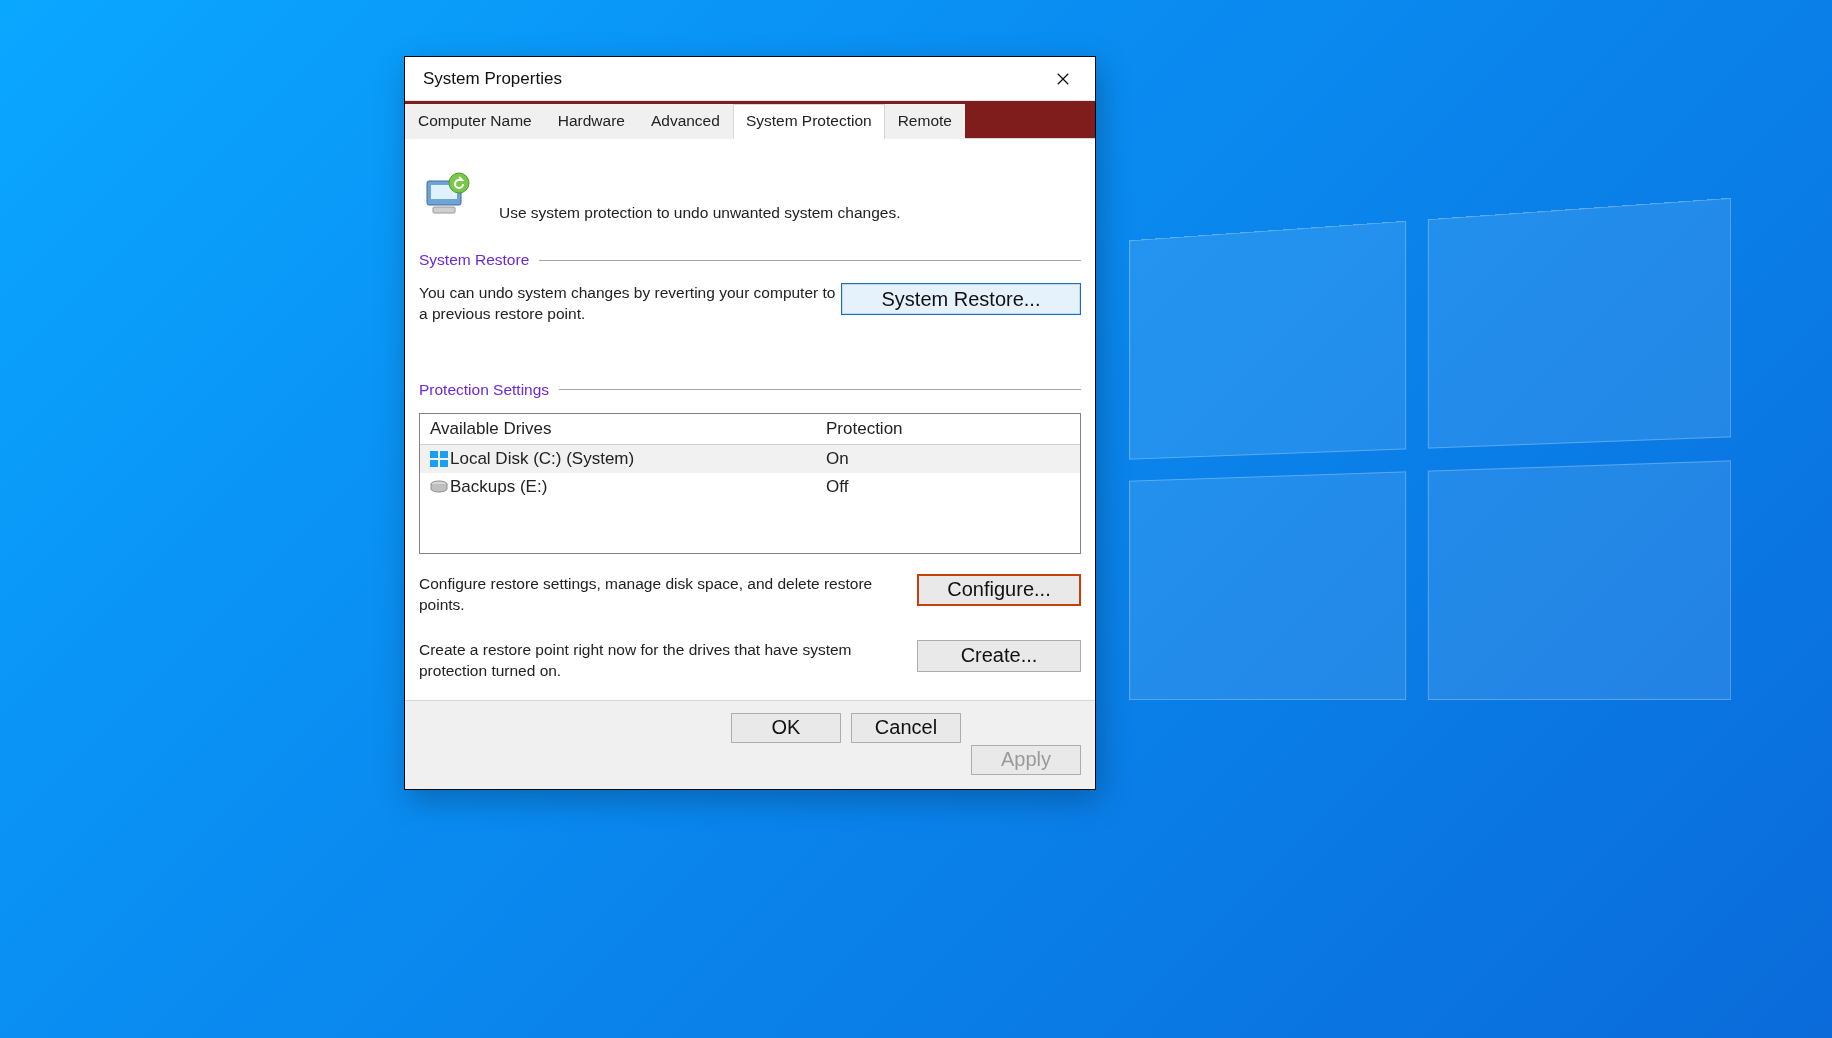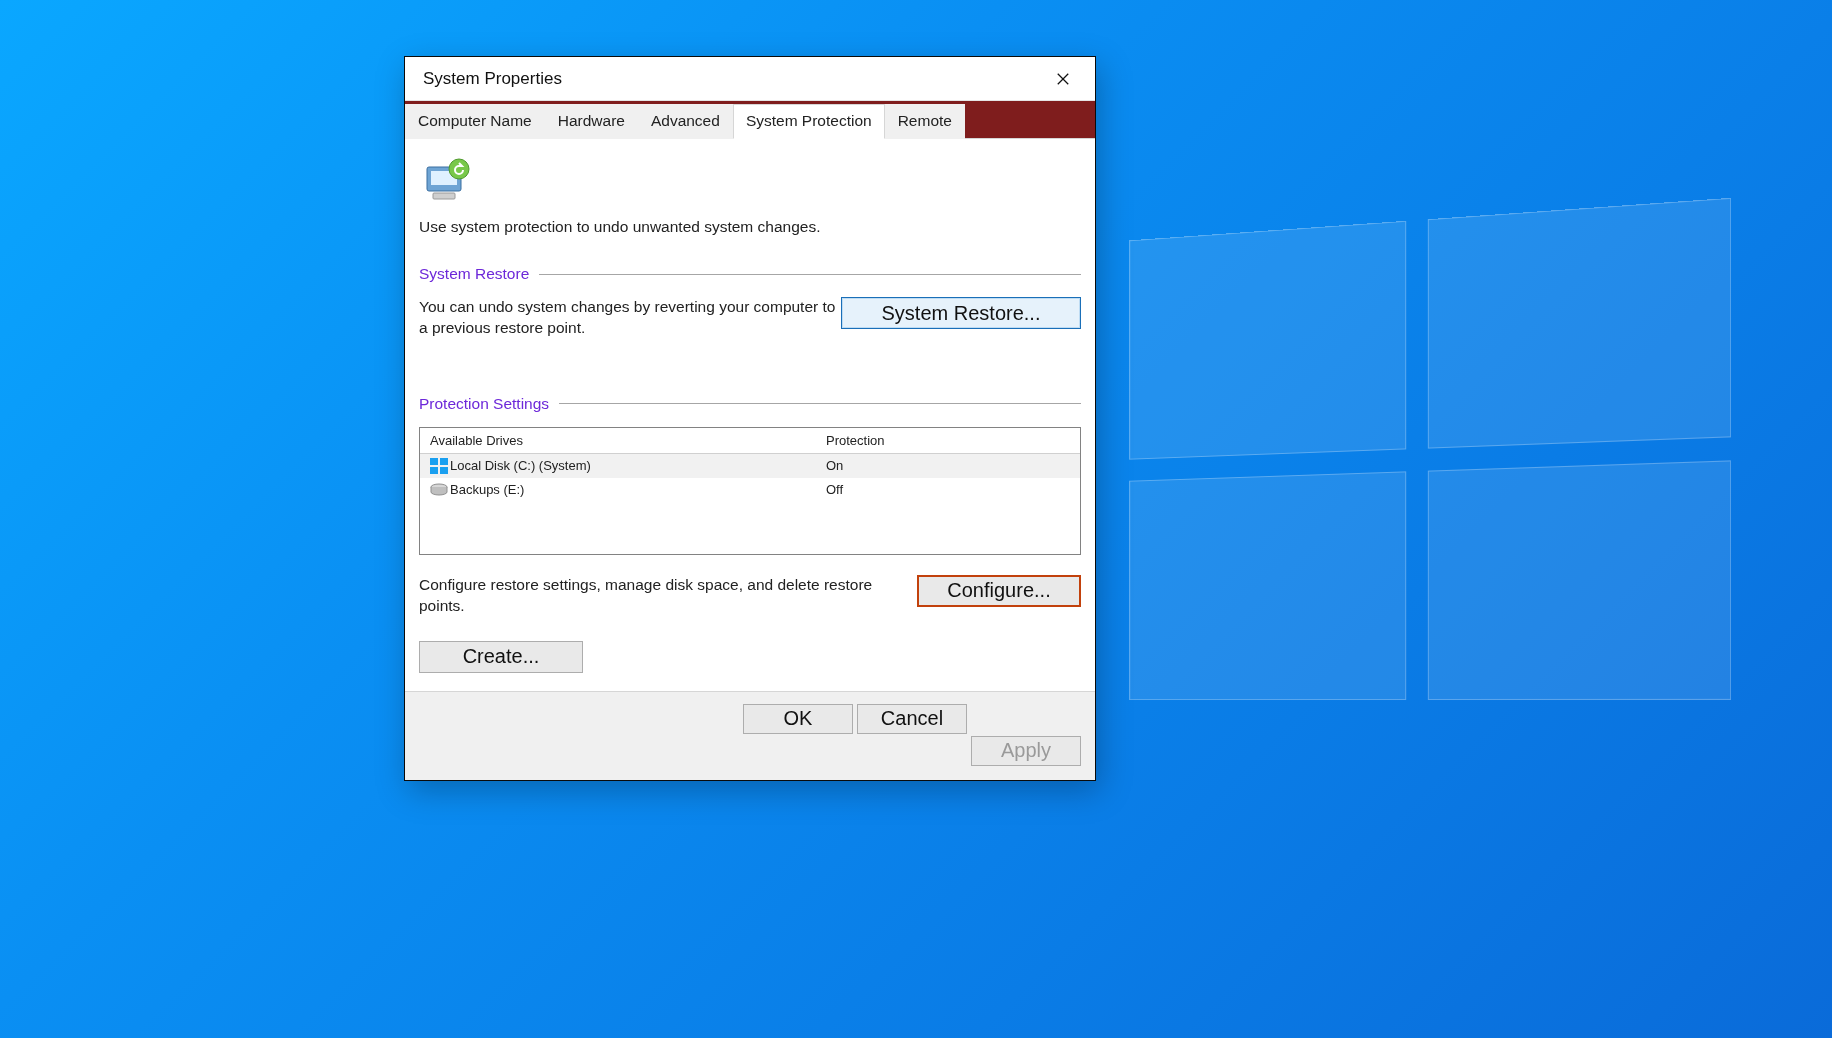--- a/index.html
+++ b/index.html
@@ -72,24 +72,23 @@
     border-bottom: 1px solid #fff;
   }
 
   .tabbody {
     padding: 14px 14px 18px 14px;
     font-size: 15.5px;
     color: #222;
   }
 
   .intro {
-    display: flex; align-items: flex-start;
-    gap: 4px;
+    display: flex; align-items: flex-end;
+    gap: 24px;
     min-height: 70px;
-    flex-direction: column;
   }
   .intro .icon {
     width: 56px; height: 56px;
     flex: 0 0 56px;
   }
   .intro .text { padding-top: 4px; line-height: 1.3; }
 
   .group { margin-top: 28px; }
   .group-head {
     display: flex; align-items: center; gap: 10px;
@@ -120,36 +119,36 @@
     border: 2px solid #c2410c;
   }
   .btn.disabled { color: #9a9a9a; cursor: default; margin-top: 32px; }
 
   
   .drives {
     border: 1px solid #828282;
     background: #fff;
     margin-top: 6px;
   }
-  .drives table { width: 100%; border-collapse: collapse; font-size: 13px; }
+  .drives table { width: 100%; border-collapse: collapse; font-size: 17px; }
   .drives th {
     text-align: left; font-weight: 400;
     padding: 5px 10px;
     border-bottom: 1px solid #d0d0d0;
     background: #ffffff;
   }
   .drives td { padding: 4px 10px; }
   .drives tr.selected td { background: #f1f1f1; }
   .drives .spacer td { height: 52px; }
   .drv-name { display: flex; align-items: center; gap: 2px; }
   .drv-ico { width: 18px; height: 16px; flex: 0 0 18px; }
 
   
   .footer {
-    display: flex; justify-content: flex-end; gap: 4px;
+    display: flex; justify-content: flex-end; gap: 10px;
     padding: 12px 14px 14px 14px;
     background: #f0f0f0;
     border-top: 1px solid #d6d6d6;
   }
   .footer .btn { min-width: 110px; height: 30px; }
 
 </style>
 </head>
 <body>
 
@@ -258,20 +257,21 @@
           </tbody>
         </table>
       </div>
 
       <div class="row" style="margin-top:20px">
         <div class="desc">Configure restore settings, manage disk space, and delete restore points.</div>
         <button class="btn focus-outline">Configure...</button>
       </div>
 
       <div class="row" style="margin-top:24px">
+        <div class="desc">Create a restore point right now for the drives that have system protection turned on.</div>
         <button class="btn">Create...</button>
       </div>
 
     </div>
   </div>
 
   <div class="footer">
     <button class="btn">OK</button>
     <button class="btn">Cancel</button>
     <button class="btn disabled">Apply</button>

